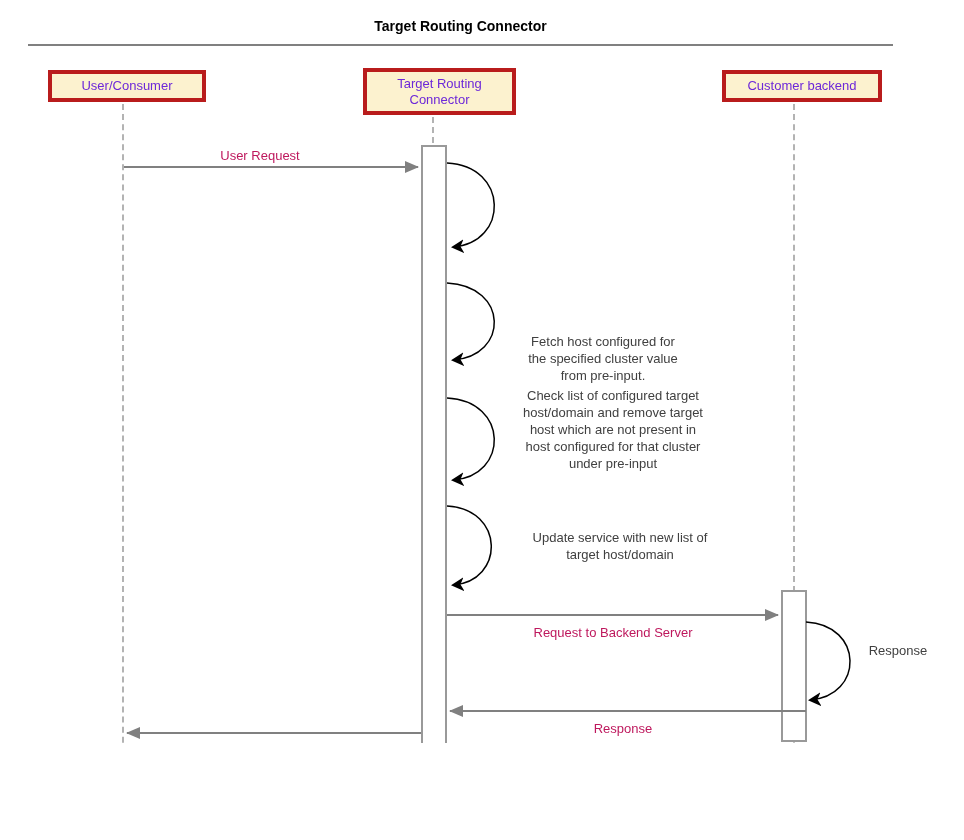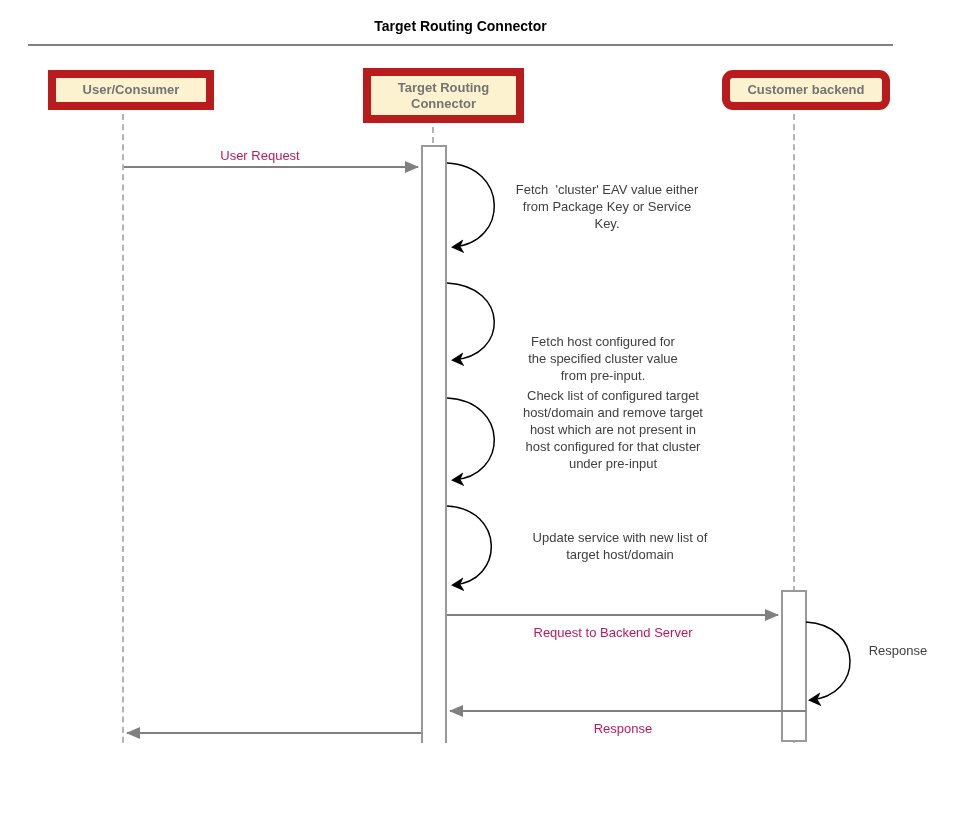--- a/index.html
+++ b/index.html
@@ -8,23 +8,23 @@
     font-family:"Liberation Sans", sans-serif;color:#404040;
   }
   .abs{position:absolute;}
   #diagram-title{
     left:28px;top:18px;width:865px;text-align:center;
     font-size:14px;font-weight:bold;color:#000;
   }
   #title-rule{left:28px;top:44px;width:865px;height:2px;background:#808080;}
   .lifeline{border-left:2px dashed #b3b3b3;width:0;z-index:1;}
   .actor-box{
-    background:#fcf2cf;border:8px solid #b91c1c;z-index:3;
+    background:#fcf2cf;border:4px solid #b91c1c;z-index:3;
     display:flex;align-items:center;justify-content:center;text-align:center;
-    font-size:13px;font-weight:bold;color:#737373;line-height:16px;
+    font-size:13px;font-weight:normal;color:#6d28d9;line-height:16px;
   }
   .activation{background:#ffffff;border:2px solid #999;box-sizing:border-box;z-index:2;}
   #arrow-layer{left:0;top:0;z-index:4;pointer-events:none;}
   .msg-label{
     font-size:13px;color:#be185d;text-align:center;z-index:5;white-space:nowrap;
   }
   .note{
     font-size:13px;color:#404040;text-align:center;z-index:5;
     white-space:pre-wrap;line-height:17px;
   }
@@ -40,21 +40,21 @@
   <div class="abs lifeline" style="left:122px;top:94px;height:719px;"></div>
   <div class="abs lifeline" style="left:432px;top:107px;height:694px;"></div>
   <div class="abs lifeline" style="left:793px;top:94px;height:709px;"></div>
 
   <div class="abs actor-box" style="left:48px;top:70px;width:150px;height:24px;">
     <span>User/Consumer</span>
   </div>
   <div class="abs actor-box" style="left:363px;top:68px;width:145px;height:39px;">
     <span>Target Routing Connector</span>
   </div>
-  <div class="abs actor-box" style="left:722px;top:70px;width:152px;height:24px;border-radius:11px;">
+  <div class="abs actor-box" style="left:722px;top:70px;width:152px;height:24px;">
     <span>Customer backend</span>
   </div>
 
   <div class="abs activation" style="left:421px;top:145px;width:26px;height:621px;"></div>
   <div class="abs activation" style="left:781px;top:590px;width:26px;height:152px;"></div>
 
   <svg class="abs" id="arrow-layer" width="964" height="840" viewBox="0 0 964 840">
     <defs>
       <marker id="gray-head" markerUnits="userSpaceOnUse" markerWidth="16" markerHeight="14" refX="13" refY="6" orient="auto">
         <path d="M0,0 L14,6 L0,12 Z" fill="#808080"></path>
@@ -78,23 +78,20 @@
       <path d="M447,506 C505,509 505,581 453,585" marker-end="url(#black-head)"></path>
       <path d="M806,622 C864,625 864,696 810,700" marker-end="url(#black-head)"></path>
     </g>
   </svg>
 
   <div class="abs msg-label" style="left:160px;top:148px;width:200px;">User Request</div>
   <div class="abs msg-label" style="left:488px;top:625px;width:250px;">Request to Backend Server</div>
   <div class="abs msg-label" style="left:563px;top:721px;width:120px;">Response</div>
   <div class="abs msg-label" style="left:205px;top:744px;width:120px;">Response</div>
 
-  <div class="abs note" style="left:487px;top:181px;width:240px;">Fetch  'cluster' EAV value either
-from Package Key or Service
-Key.</div>
   <div class="abs note" style="left:483px;top:285px;width:240px;margin-top:48px;">Fetch host configured for
 the specified cluster value
 from pre-input.</div>
   <div class="abs note" style="left:483px;top:387px;width:260px;">Check list of configured target
 host/domain and remove target
 host which are not present in
 host configured for that cluster
 under pre-input</div>
   <div class="abs note" style="left:495px;top:529px;width:250px;">Update service with new list of
 target host/domain</div>

